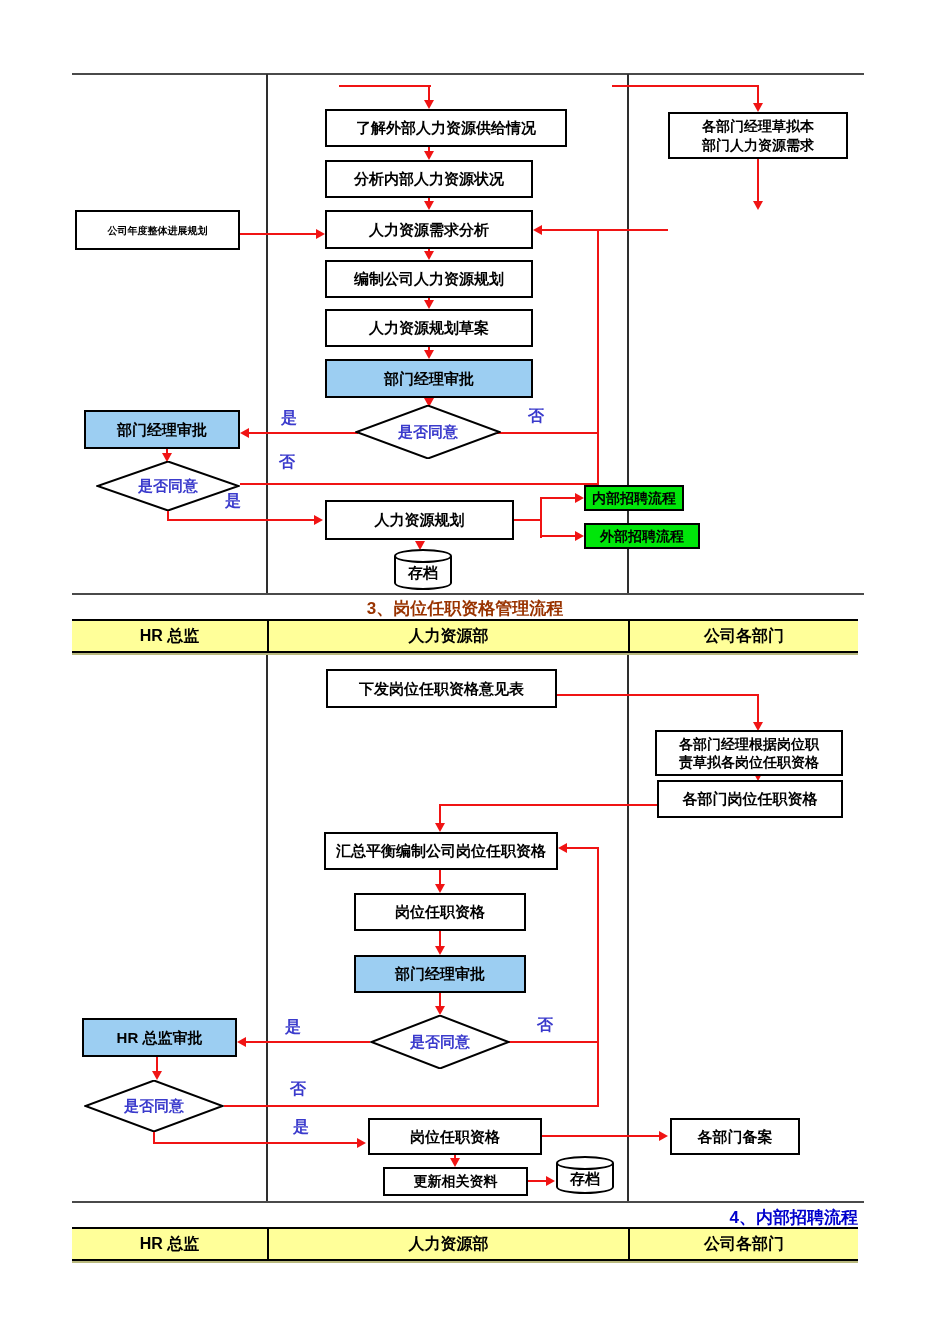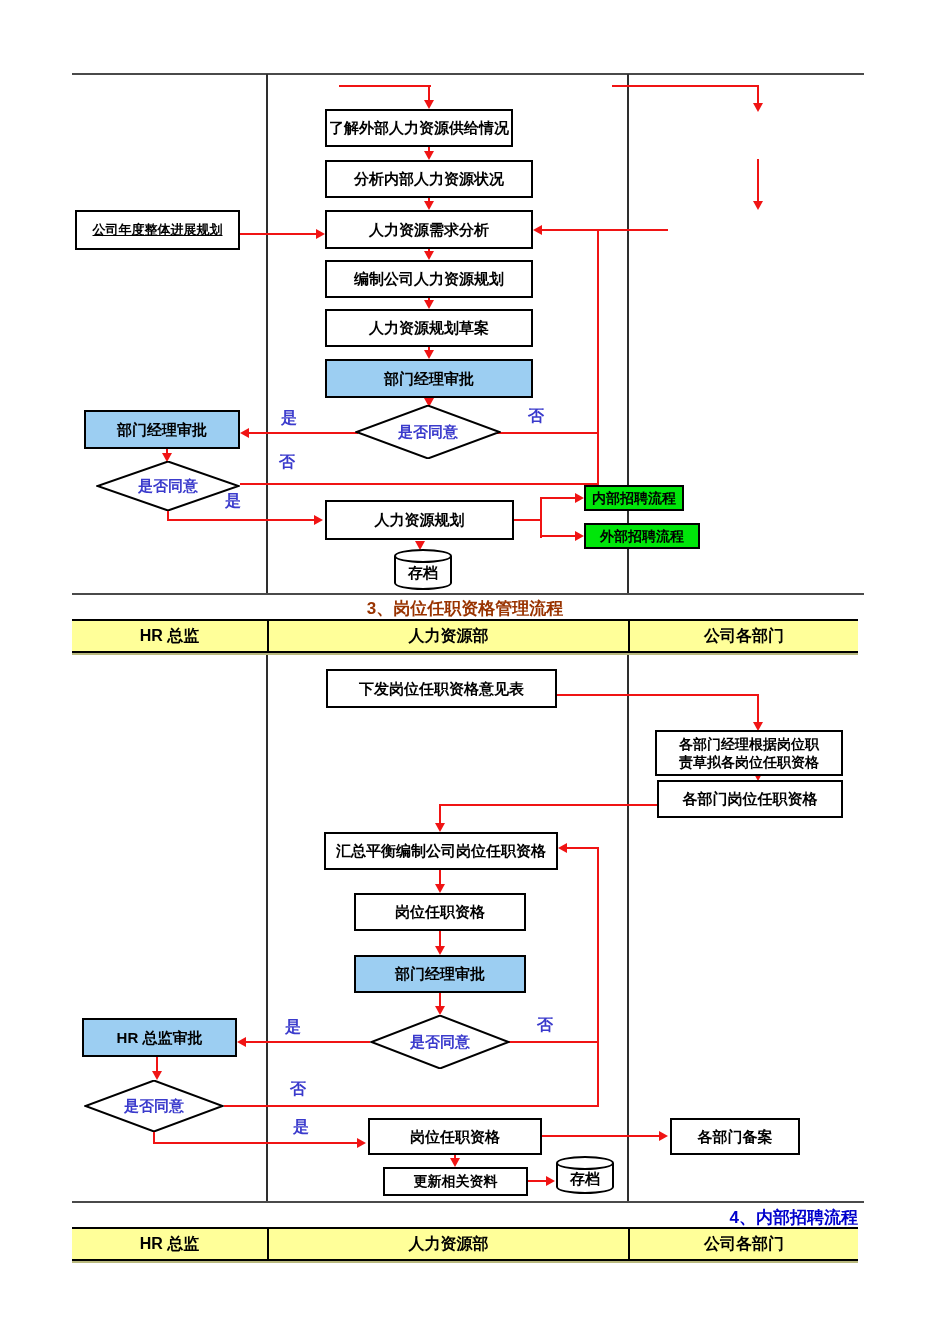--- a/index.html
+++ b/index.html
@@ -149,22 +149,22 @@
   <div class="rh" style="left:153px;top:1142px;width:207px;"></div>
   <div class="tri right" style="left:357px;top:1138px;"></div>
 
   <div class="rh" style="left:542px;top:1135px;width:120px;"></div>
   <div class="tri right" style="left:659px;top:1131px;"></div>
   <div class="rv" style="left:454px;top:1155px;height:4px;"></div>
   <div class="tri down" style="left:450px;top:1158px;"></div>
   <div class="rh" style="left:528px;top:1180px;width:20px;"></div>
   <div class="tri right" style="left:546px;top:1176px;"></div>
 
-  <div class="box" style="left:75px;top:210px;width:165px;height:40px;font-size:13px;text-decoration:underline;">公司年度整体进展规划</div>
-  <div class="box" style="left:325px;top:109px;width:188px;height:38px;">了解外部人力资源供给情况</div>
+  <div class="box" style="left:75px;top:210px;width:165px;height:40px;font-size:10px;">公司年度整体进展规划</div>
+  <div class="box" style="left:325px;top:109px;width:242px;height:38px;">了解外部人力资源供给情况</div>
   <div class="box" style="left:325px;top:160px;width:208px;height:38px;">分析内部人力资源状况</div>
   <div class="box" style="left:325px;top:210px;width:208px;height:39px;">人力资源需求分析</div>
   <div class="box" style="left:325px;top:260px;width:208px;height:38px;">编制公司人力资源规划</div>
   <div class="box" style="left:325px;top:309px;width:208px;height:38px;">人力资源规划草案</div>
   <div class="box blue" style="left:325px;top:359px;width:208px;height:39px;">部门经理审批</div>
 
   <div class="dia" style="left:355px;top:405px;width:146px;height:54px;">
     <svg viewBox="0 0 100 100" preserveAspectRatio="none">
         <polygon points="50,1 99,50 50,99 1,50" fill="#ffffff" stroke="#000000" stroke-width="2" vector-effect="non-scaling-stroke"></polygon>
       </svg>
@@ -182,20 +182,22 @@
 
   <div class="box" style="left:325px;top:500px;width:189px;height:40px;">人力资源规划</div>
 
   <div class="cyl" style="left:394px;top:549px;width:58px;height:41px;">
     <div class="cyl-bot"></div>
     <div class="cyl-mid"></div>
     <div class="cyl-top"></div>
     <div class="cyl-label">存档</div>
   </div>
 
+  <div class="box sm" style="left:668px;top:112px;width:180px;height:47px;">各部门经理草拟本
+部门人力资源需求</div>
   <div class="box green" style="left:584px;top:485px;width:100px;height:26px;">内部招聘流程</div>
   <div class="box green" style="left:584px;top:523px;width:116px;height:26px;">外部招聘流程</div>
 
   <div class="yn" style="left:281px;top:408px;">是</div>
   <div class="yn" style="left:528px;top:406px;">否</div>
   <div class="yn" style="left:279px;top:452px;">否</div>
   <div class="yn" style="left:225px;top:491px;">是</div>
 
   <div class="stitle t3" style="top:597px;">3、岗位任职资格管理流程</div>
   <div class="band" style="top:619px;">

